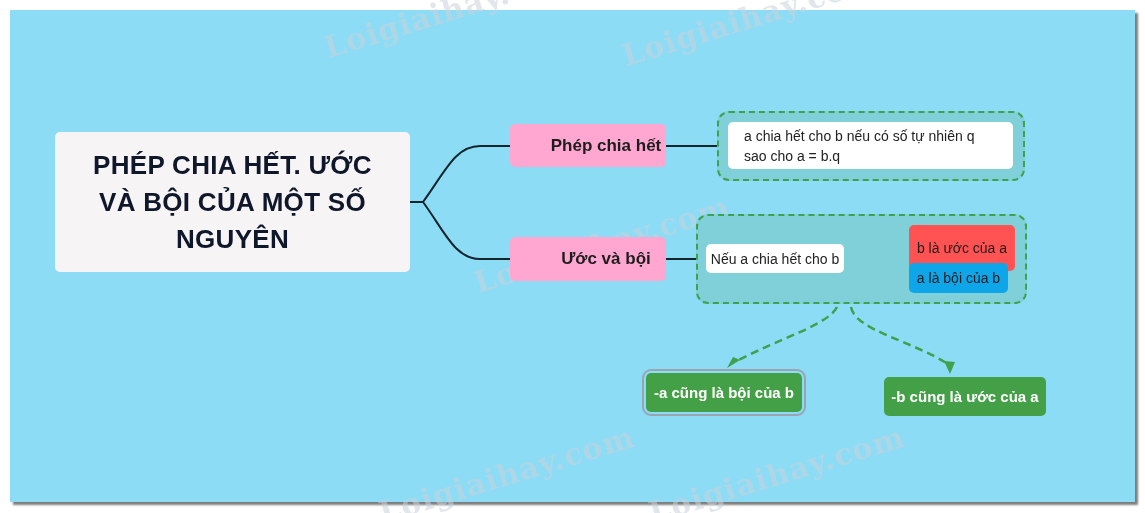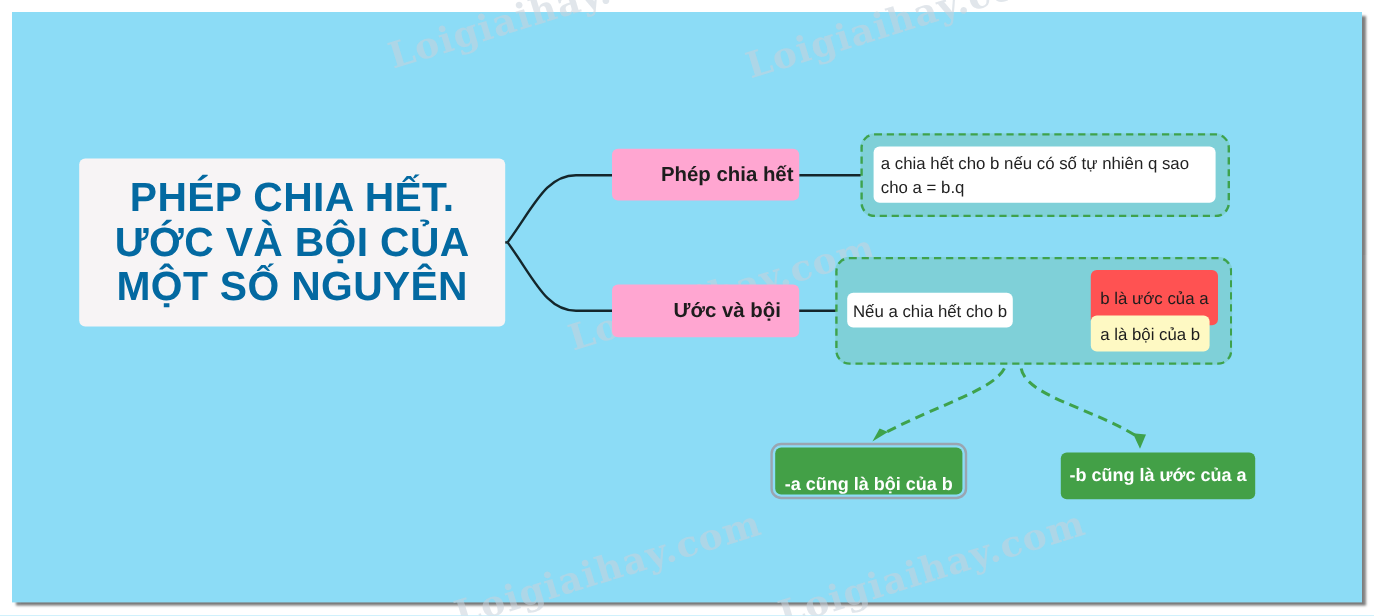--- a/index.html
+++ b/index.html
@@ -15,44 +15,44 @@
   }
   .wm {
     position: absolute; color: rgba(200,210,218,0.55);
     font-family: "DejaVu Serif", serif; font-weight: bold; font-size: 30px;
     transform: rotate(-17deg); transform-origin: left bottom; white-space: nowrap;
     pointer-events: none; letter-spacing: 1px;
   }
   svg.links { position: absolute; left: 0; top: 0; }
   .node { position: absolute; box-sizing: border-box; display: flex; align-items: center; justify-content: center; }
   .root {
-    left: 66px; top: 132px; width: 355px; height: 140px;
+    left: 55px; top: 132px; width: 355px; height: 140px;
     background: #f7f4f5; border-radius: 5px;
-    color: #0369a1; font-weight: bold; font-size: 34px; line-height: 37px;
+    color: #0f172a; font-weight: bold; font-size: 26px; line-height: 37px;
     text-align: center; padding: 0 24px; letter-spacing: 0.3px;
   }
   .pink {
     background: #ffa6d1; border-radius: 5px; color: #1d1d1d;
     font-weight: bold; font-size: 17px; padding-left: 36px;
   }
   .group {
     position: absolute; box-sizing: border-box;
     background: #7fd0d8; border: 2px dashed #3ea24c; border-radius: 12px;
   }
   .white {
     background: #ffffff; border-radius: 5px; color: #222;
     font-size: 14px; line-height: 20px;
   }
   .red { background: #ff5252; color: #1d1d1d; border-radius: 5px; font-size: 14px; }
-  .yellow { background: #fef9c3; color: #1d1d1d; border-radius: 5px; font-size: 14px; text-align: right; }
+  .yellow { background: #0ea5e9; color: #1d1d1d; border-radius: 5px; font-size: 14px; text-align: right; }
   .green {
     background: #43a047; color: #ffffff; border-radius: 5px;
     font-size: 15px; font-weight: bold;
   }
-  .selected { outline: 2px solid #9aa5b1; outline-offset: 2px; align-items: flex-end; }
+  .selected { outline: 2px solid #9aa5b1; outline-offset: 2px; }
 </style>
 </head>
 <body>
 
 <div class="canvas"></div>
 
 <div class="wm" style="left:330px; top:30px;">Loigiaihay.com</div>
 <div class="wm" style="left:628px; top:38px;">Loigiaihay.com</div>
 <div class="wm" style="left:480px; top:265px;">Loigiaihay.com</div>
 <div class="wm" style="left:385px; top:495px;">Loigiaihay.com</div>
@@ -81,21 +81,21 @@
 
 <div class="node root">
   <span>PHÉP CHIA HẾT. ƯỚC VÀ BỘI CỦA MỘT SỐ NGUYÊN</span>
 </div>
 
 <div class="node pink" style="left:510px; top:124px; width:156px; height:43px;">
   <span>Phép chia hết</span>
 </div>
 
 <div class="group" style="left:717px; top:111px; width:308px; height:70px;"></div>
-<div class="node white" style="left:728px; top:122px; width:285px; height:47px; justify-content:center; padding:0 6px;">
+<div class="node white" style="left:728px; top:122px; width:285px; height:47px; justify-content:center; padding:0 16px;">
   <span>a chia hết cho b nếu có số tự nhiên q sao cho a = b.q</span>
 </div>
 
 <div class="node pink" style="left:510px; top:237px; width:156px; height:44px;">
   <span>Ước và bội</span>
 </div>
 
 <div class="group" style="left:696px; top:214px; width:331px; height:90px;"></div>
 <div class="node white" style="left:706px; top:244px; width:138px; height:29px;">
   <span>Nếu a chia hết cho b</span>

